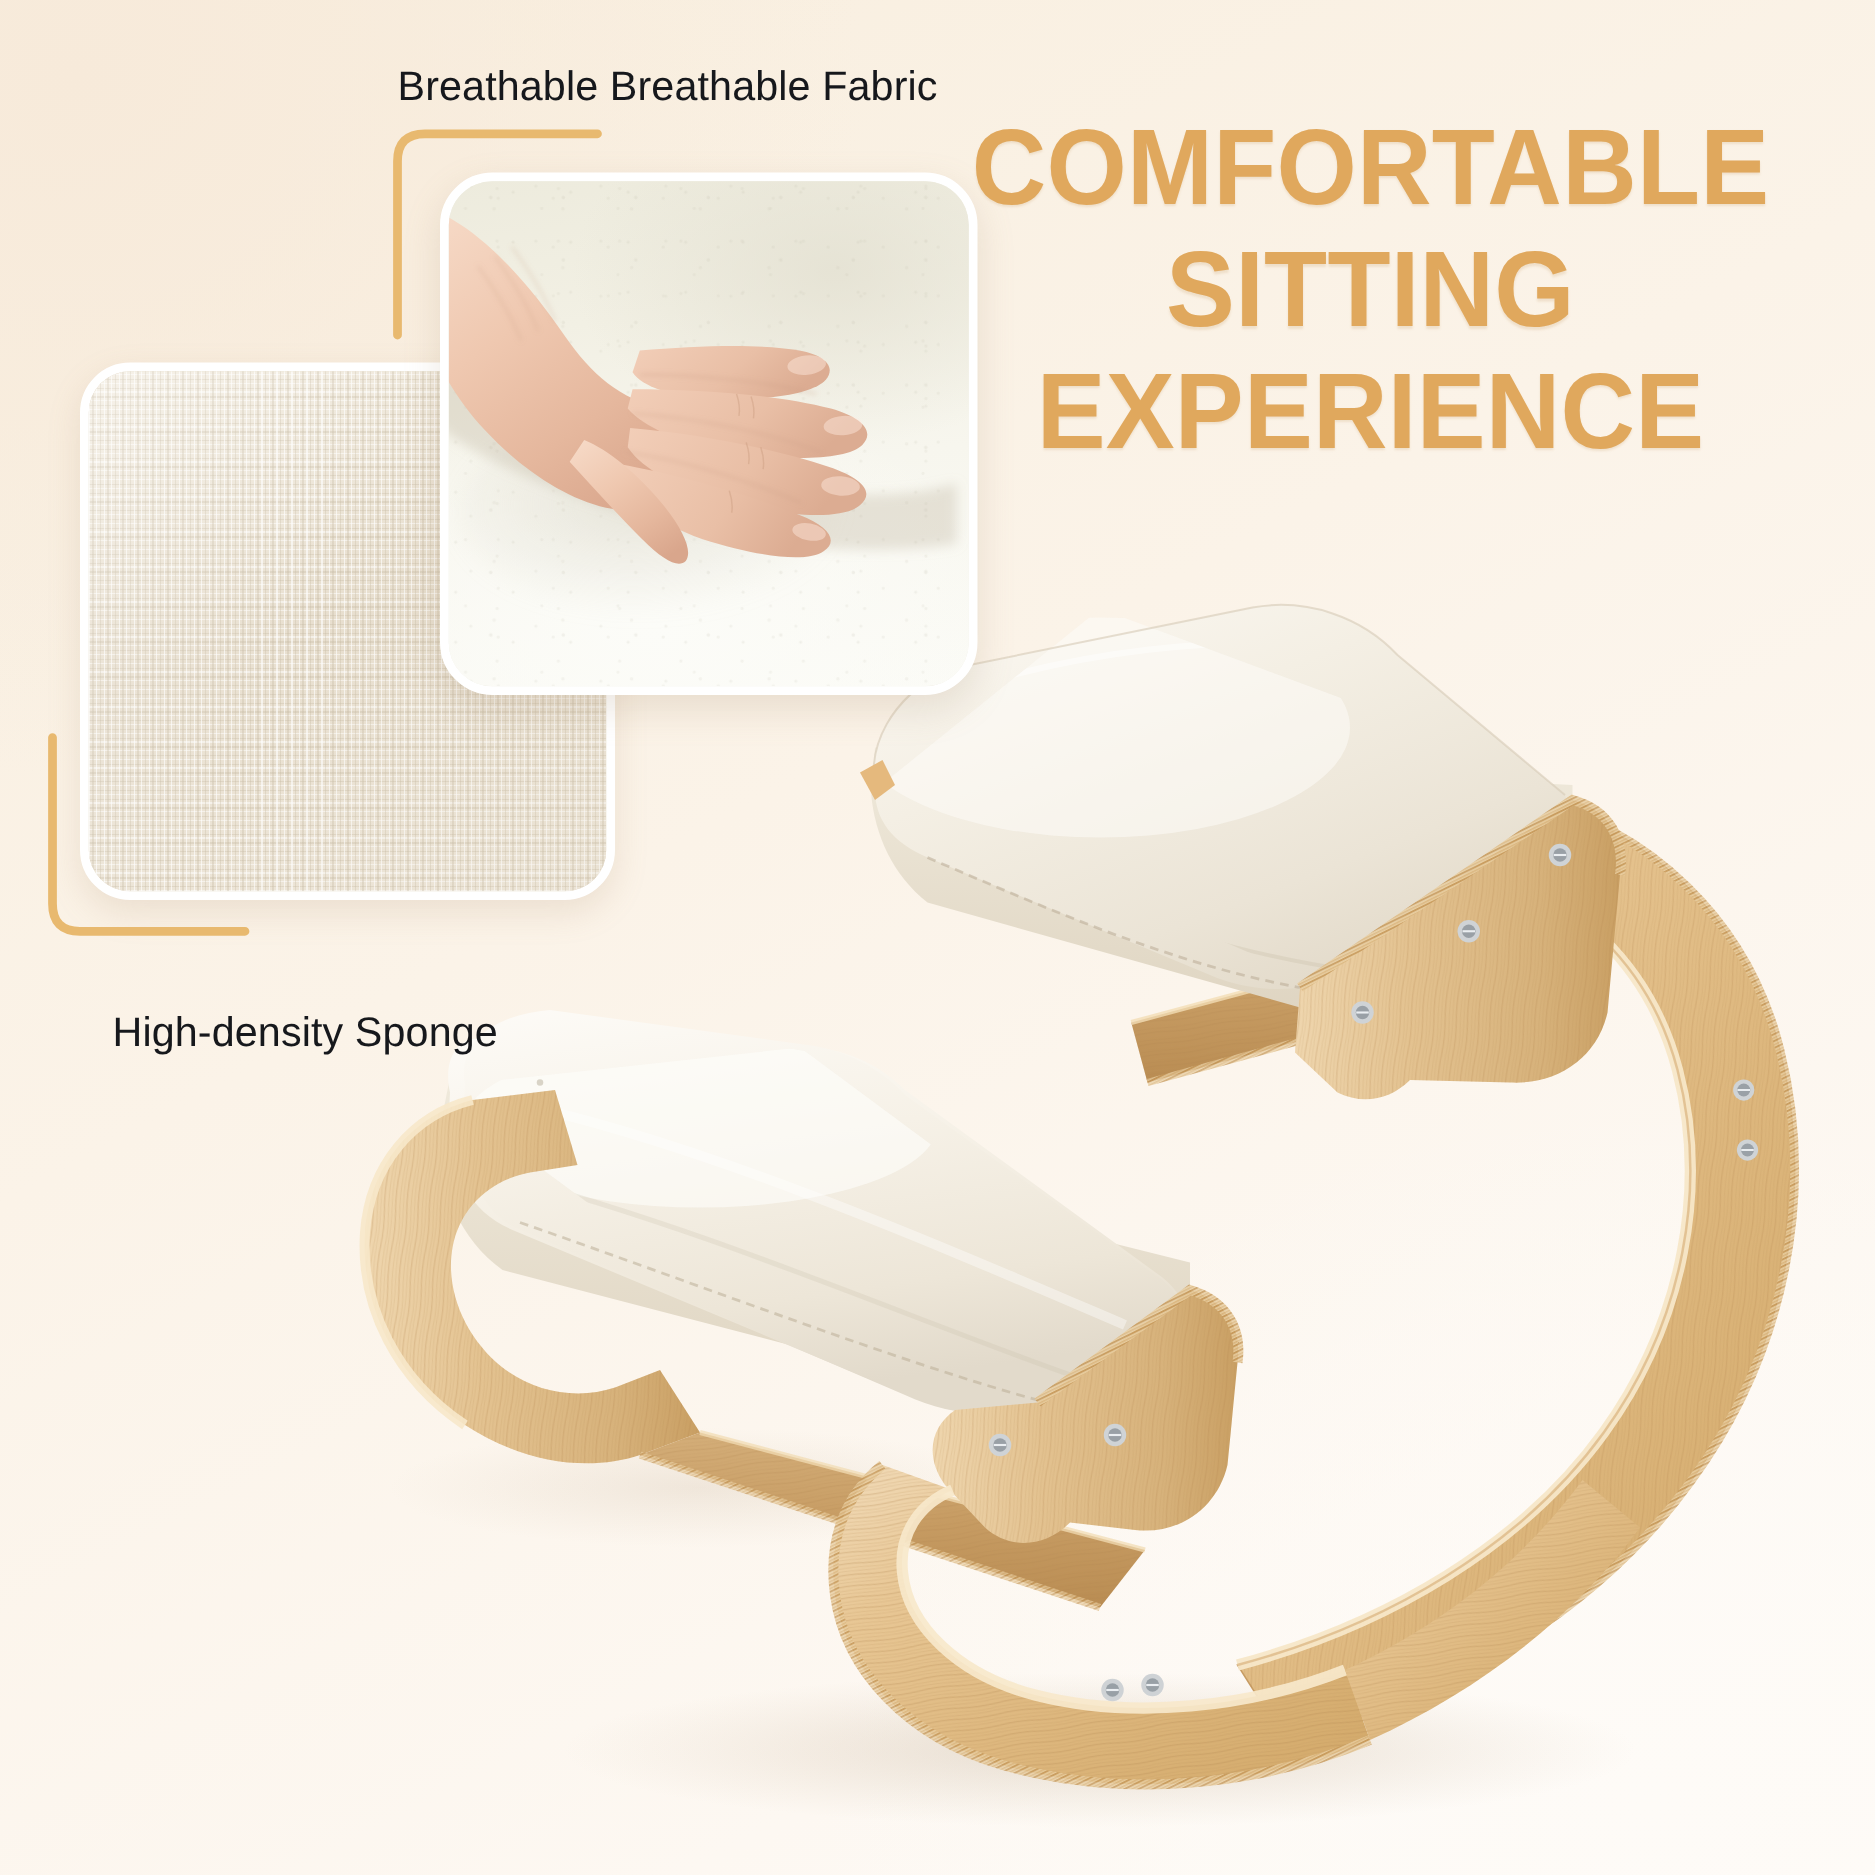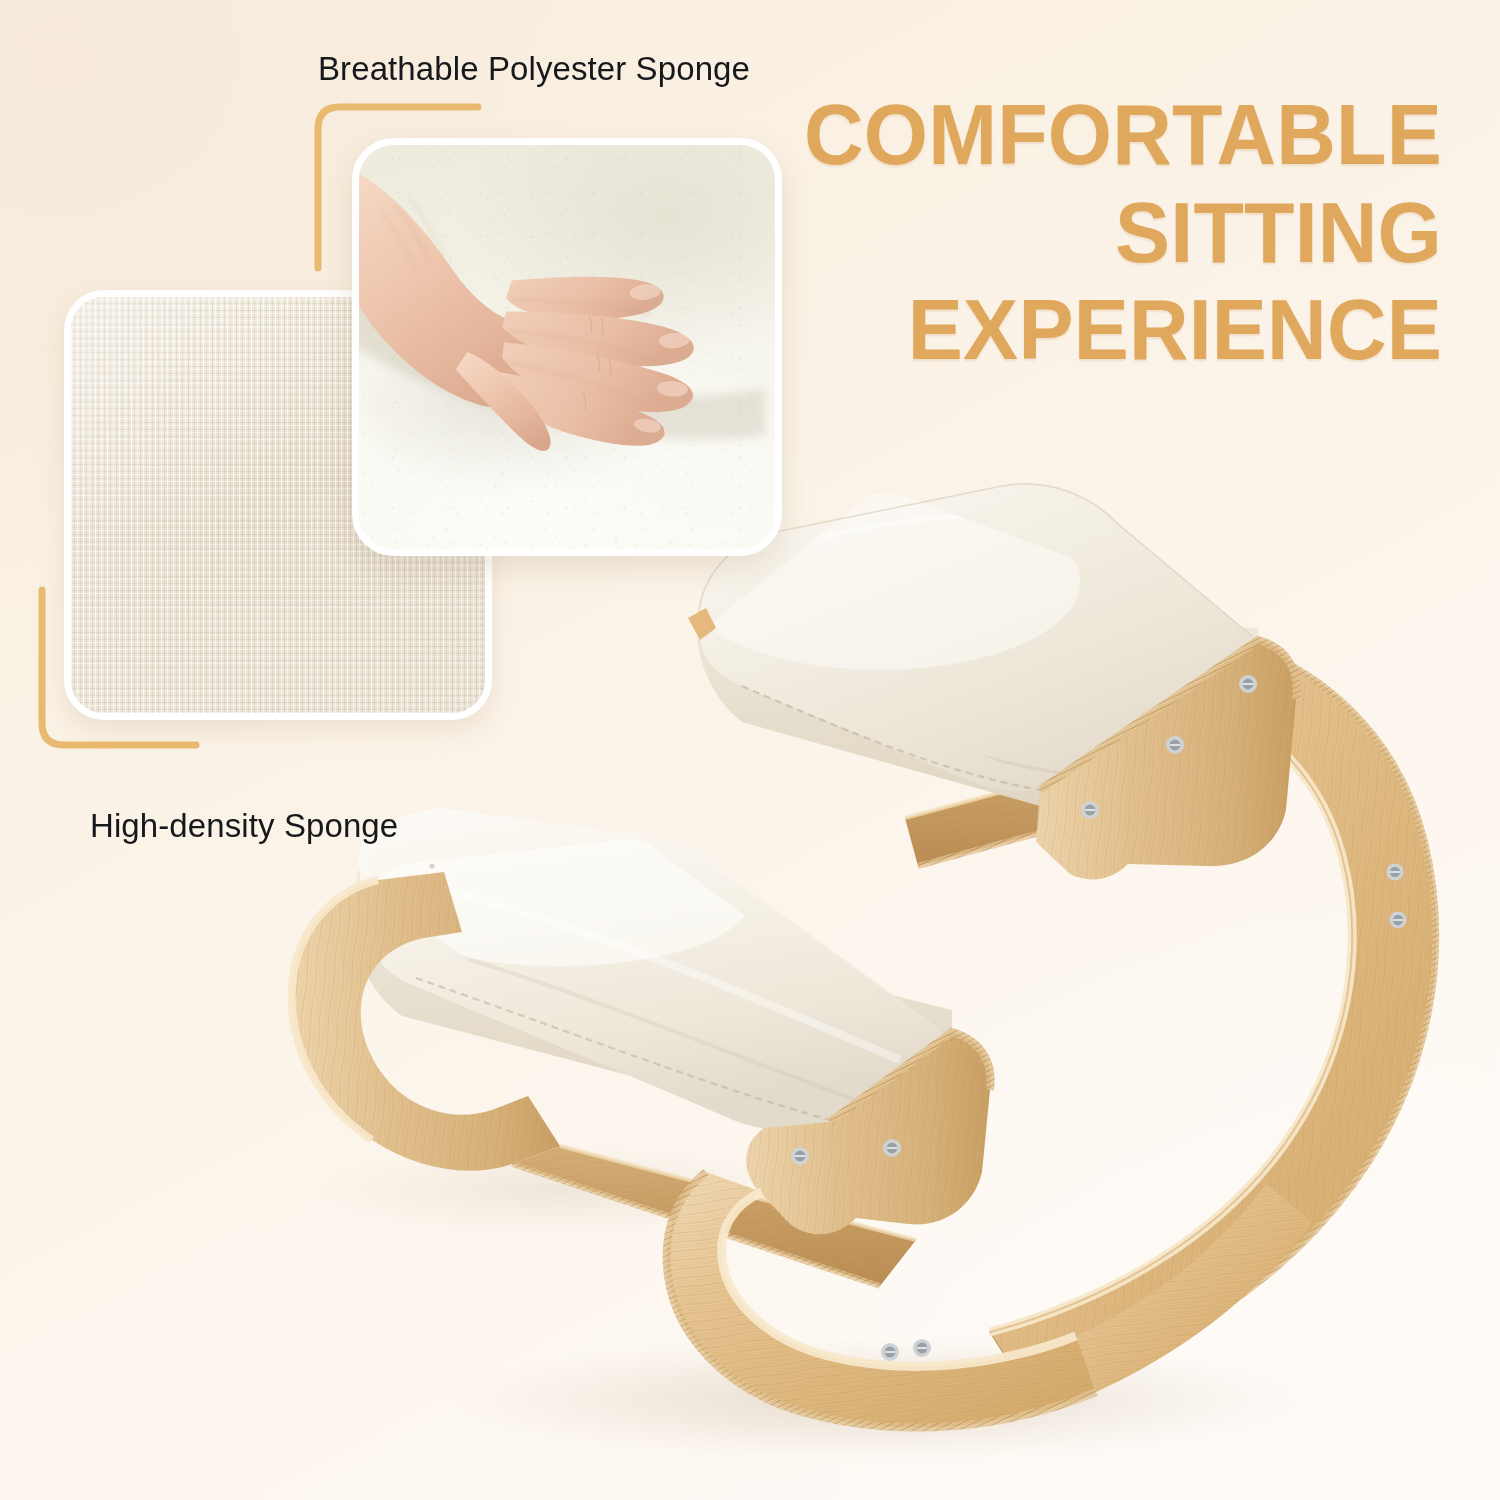--- a/index.html
+++ b/index.html
@@ -17,21 +17,21 @@
       radial-gradient(ellipse 1100px 900px at 88% 96%, #FEFBF7 0%, rgba(254,251,247,0) 62%),
       radial-gradient(ellipse 900px 800px at 4% 4%, #F7EADA 0%, rgba(247,234,218,0) 70%),
       linear-gradient(152deg, #F8EEDE 0%, #FBF3E8 42%, #FDF8F2 78%, #FEFBF7 100%);
   }
 
   
   #headline{
     position:absolute;
     right:58px; top:92px;
     width:720px;
-    text-align:right;
+    text-align:center;
     line-height:0.995;
     letter-spacing:0.2px;
   }
   #headline .hl{
     display:block;
     font-size:86px;
     font-weight:bold;
     color:#E0A85D;
     text-shadow:0 2px 2px rgba(190,140,70,0.18);
     transform:scaleX(0.96);
@@ -567,21 +567,21 @@
   </svg>
 </div>
 
 <svg id="brackets" viewBox="0 0 1500 1500">
 
   <path d="M478 107 L340 107 Q318 107 318 129 L318 268" stroke="#E8B96F" stroke-width="7" fill="none" stroke-linecap="round"></path>
 
   <path d="M42 590 L42 723 Q42 745 64 745 L196 745" stroke="#E8B96F" stroke-width="7" fill="none" stroke-linecap="round"></path>
 </svg>
 
-<div id="cap-fabric" class="caption">Breathable Polyester Sponge</div>
+<div id="cap-fabric" class="caption">Breathable Breathable Fabric</div>
 
 <div id="cap-sponge" class="caption">High-density Sponge</div>
 
 <div id="headline">
   <span class="hl">COMFORTABLE</span>
   <span class="hl">SITTING</span>
   <span class="hl">EXPERIENCE</span>
 </div>
 
 </body></html>

